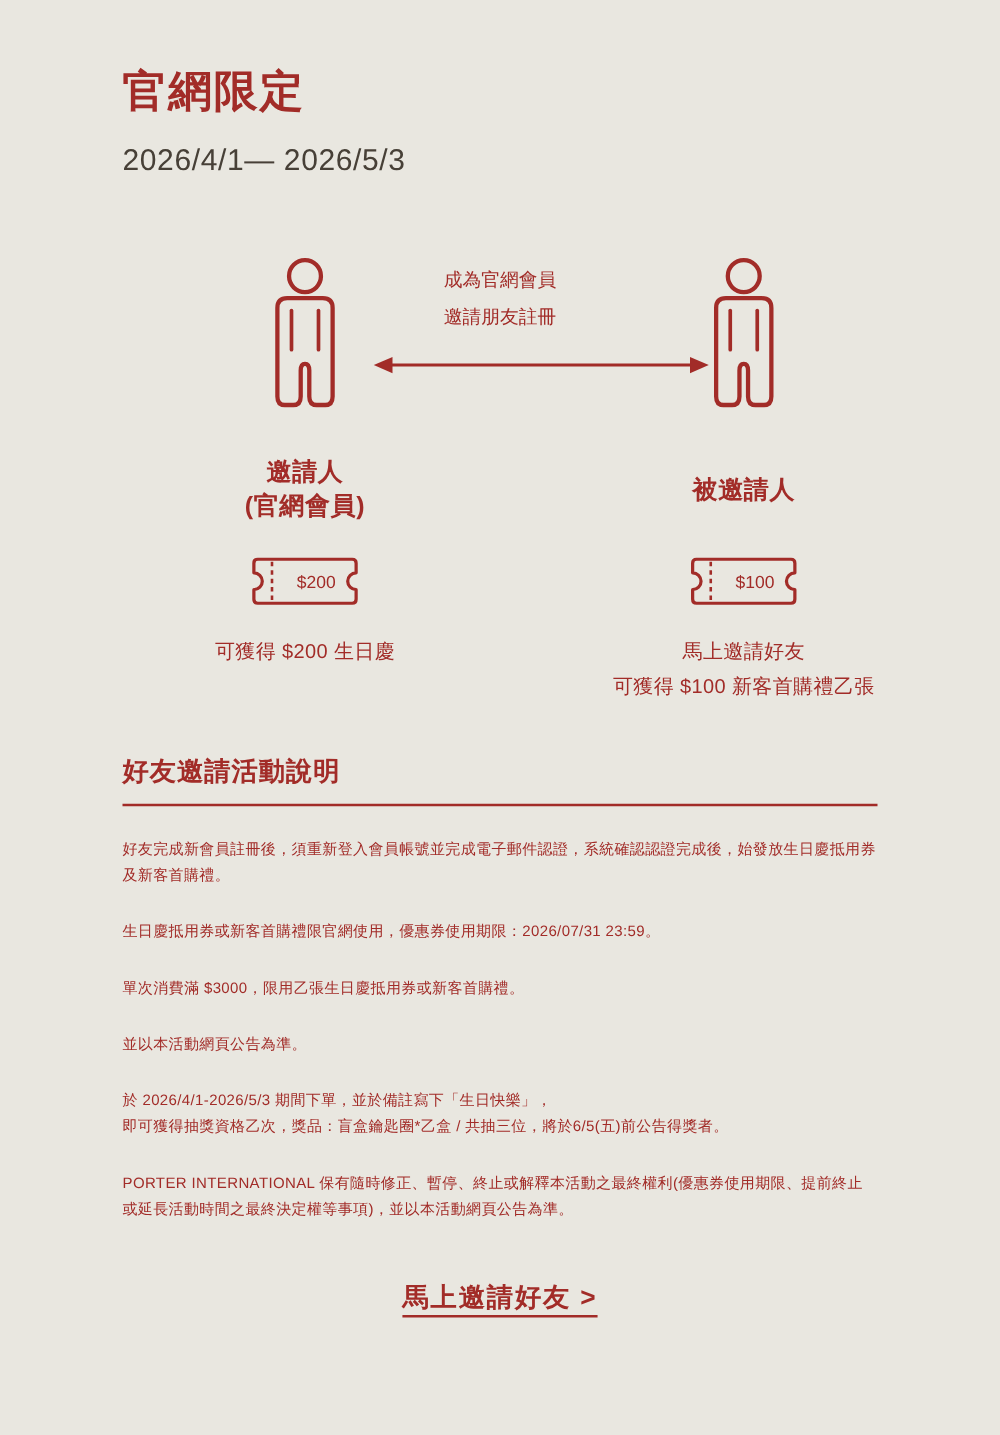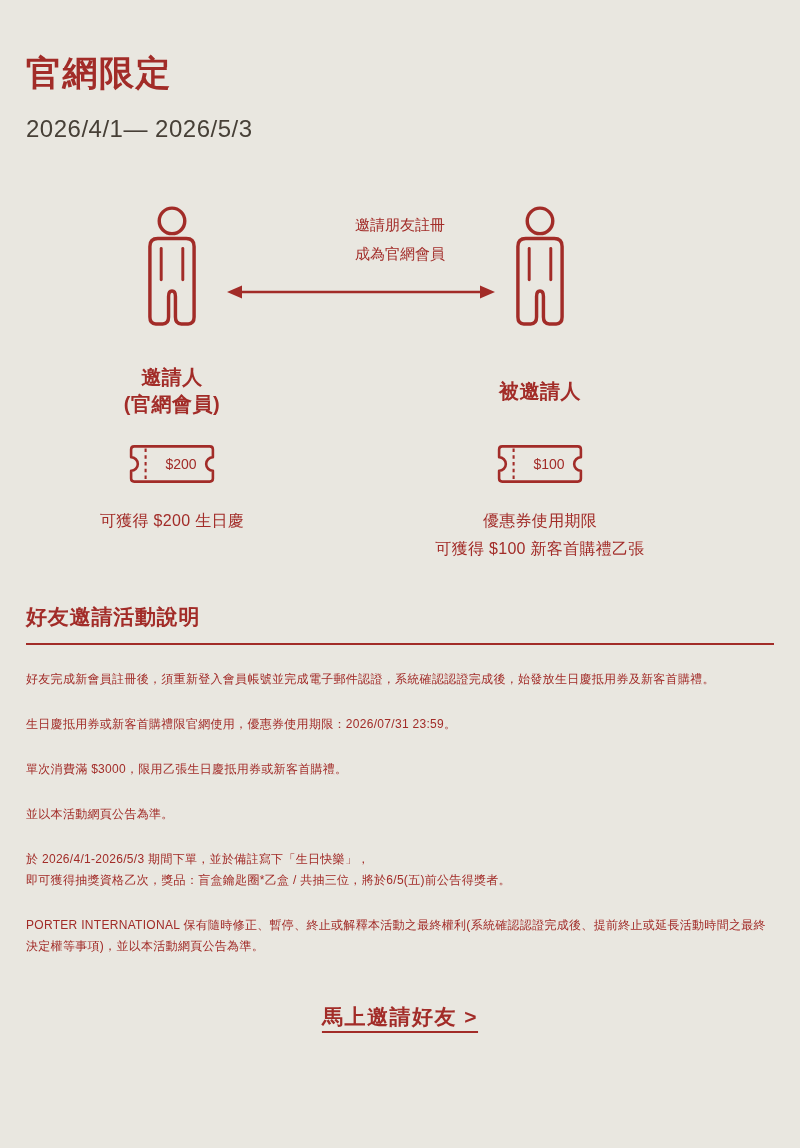--- a/index.html
+++ b/index.html
@@ -8,31 +8,31 @@
     --gray:#474037;
   }
   *{box-sizing:border-box;margin:0;padding:0;}
   body{
     width:800px;height:1148px;
     background:var(--bg);
     font-family:"Liberation Sans","DejaVu Sans",sans-serif;
     color:var(--accent);
     overflow:hidden;
   }
-  .page{padding:50px 26px 0;}
+  .page{padding:50px 98px 0;}
   h1{font-size:35px;font-weight:bold;letter-spacing:1.5px;color:var(--accent);}
   .date{margin-top:18px;font-size:24px;color:var(--gray);letter-spacing:0.5px;}
 
   .diagram{position:relative;height:396px;margin-top:62px;}
   .caption{position:absolute;left:50%;top:6px;transform:translateX(-50%);
     text-align:center;font-size:15px;line-height:1.9;color:var(--accent);width:260px;}
   .arrow{position:absolute;left:200px;top:78px;width:270px;height:18px;}
   .col{position:absolute;top:0;text-align:center;}
   .col-left{left:46px;width:200px;text-align:center;}
-  .col-right{left:389px;width:250px;}
+  .col-right{left:372px;width:250px;}
   .person{display:inline-block;width:54px;height:128px;}
   .labels{margin-top:26px;height:56px;display:flex;flex-direction:column;justify-content:center;
     font-size:20px;font-weight:bold;line-height:1.35;letter-spacing:0.5px;}
   .ticket{position:relative;width:88px;height:42px;margin:24px auto 0;}
   .ticket svg{position:absolute;inset:0;width:100%;height:100%;}
   .ticket .amount{position:absolute;left:22px;right:4px;top:0;bottom:0;display:flex;
     align-items:center;justify-content:center;font-size:14px;font-weight:normal;}
   .desc{margin-top:22px;font-size:16px;line-height:1.75;letter-spacing:0.3px;}
 
   .rules{margin-top:2px;}
@@ -48,22 +48,22 @@
 <body>
 
 <div class="page">
 
   <h1>官網限定</h1>
   <div class="date">2026/4/1— 2026/5/3</div>
 
   <div class="diagram">
 
     <div class="caption">
+      <div>成為官網會員</div>
       <div>邀請朋友註冊</div>
-      <div>成為官網會員</div>
     </div>
 
     <svg class="arrow" viewBox="0 0 270 18">
       <line x1="14" y1="9" x2="256" y2="9" stroke="#a22c28" stroke-width="2.5"></line>
       <polygon points="1,9 16,2.5 16,15.5" fill="#a22c28"></polygon>
       <polygon points="269,9 254,2.5 254,15.5" fill="#a22c28"></polygon>
     </svg>
 
     <div class="col col-left">
       <svg class="person" viewBox="0 0 110 260">
@@ -99,36 +99,36 @@
         <div>被邀請人</div>
       </div>
       <div class="ticket">
         <svg viewBox="0 0 170 80">
           <path d="M12,6 L158,6 Q164,6 164,12 L164,27 A13,13 0 0 0 164,53 L164,68 Q164,74 158,74 L12,74 Q6,74 6,68 L6,53 A13,13 0 0 0 6,27 L6,12 Q6,6 12,6 Z" fill="none" stroke="#a22c28" stroke-width="5" stroke-linejoin="round"></path>
           <line x1="34" y1="10" x2="34" y2="70" stroke="#a22c28" stroke-width="4" stroke-dasharray="7 6"></line>
         </svg>
         <span class="amount">$100</span>
       </div>
       <div class="desc">
-        <div>優惠券使用期限</div>
+        <div>馬上邀請好友</div>
         <div>可獲得 $100 新客首購禮乙張</div>
       </div>
     </div>
 
   </div>
 
   <div class="rules">
     <h2>好友邀請活動說明</h2>
     <hr class="divider">
     <p>好友完成新會員註冊後，須重新登入會員帳號並完成電子郵件認證，系統確認認證完成後，始發放生日慶抵用券及新客首購禮。</p>
     <p>生日慶抵用券或新客首購禮限官網使用，優惠券使用期限：2026/07/31 23:59。</p>
     <p>單次消費滿 $3000，限用乙張生日慶抵用券或新客首購禮。</p>
     <p>並以本活動網頁公告為準。</p>
     <p>於 2026/4/1-2026/5/3 期間下單，並於備註寫下「生日快樂」，
 即可獲得抽獎資格乙次，獎品：盲盒鑰匙圈*乙盒 / 共抽三位，將於6/5(五)前公告得獎者。</p>
-    <p>PORTER INTERNATIONAL 保有隨時修正、暫停、終止或解釋本活動之最終權利(系統確認認證完成後、提前終止或延長活動時間之最終決定權等事項)，並以本活動網頁公告為準。</p>
+    <p>PORTER INTERNATIONAL 保有隨時修正、暫停、終止或解釋本活動之最終權利(優惠券使用期限、提前終止或延長活動時間之最終決定權等事項)，並以本活動網頁公告為準。</p>
   </div>
 
   <div class="cta">
     <a href="#">馬上邀請好友 &gt;</a>
   </div>
 
 </div>
 
 </body></html>

